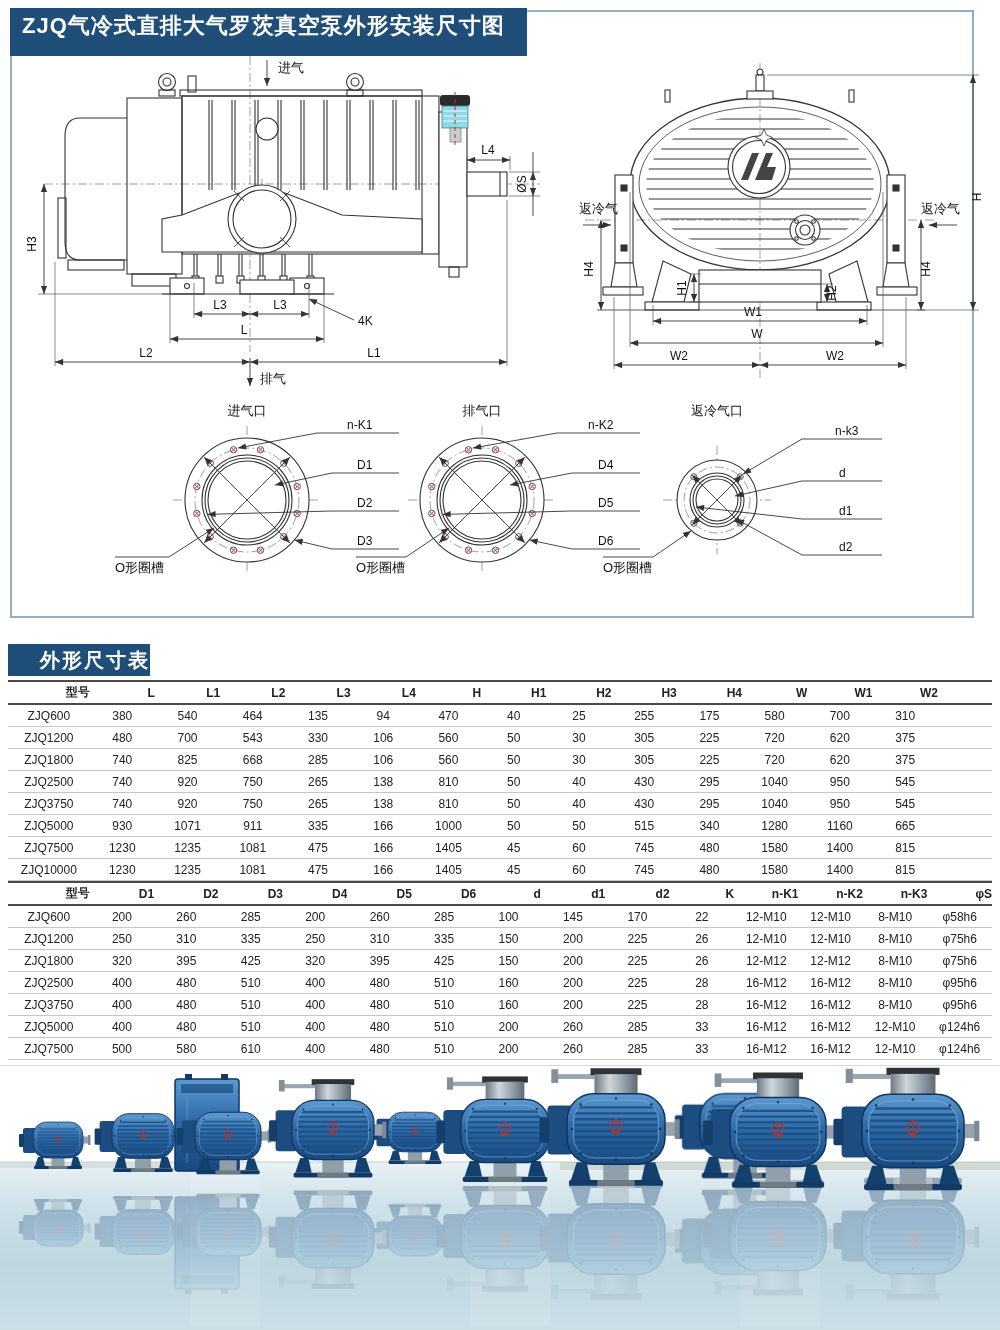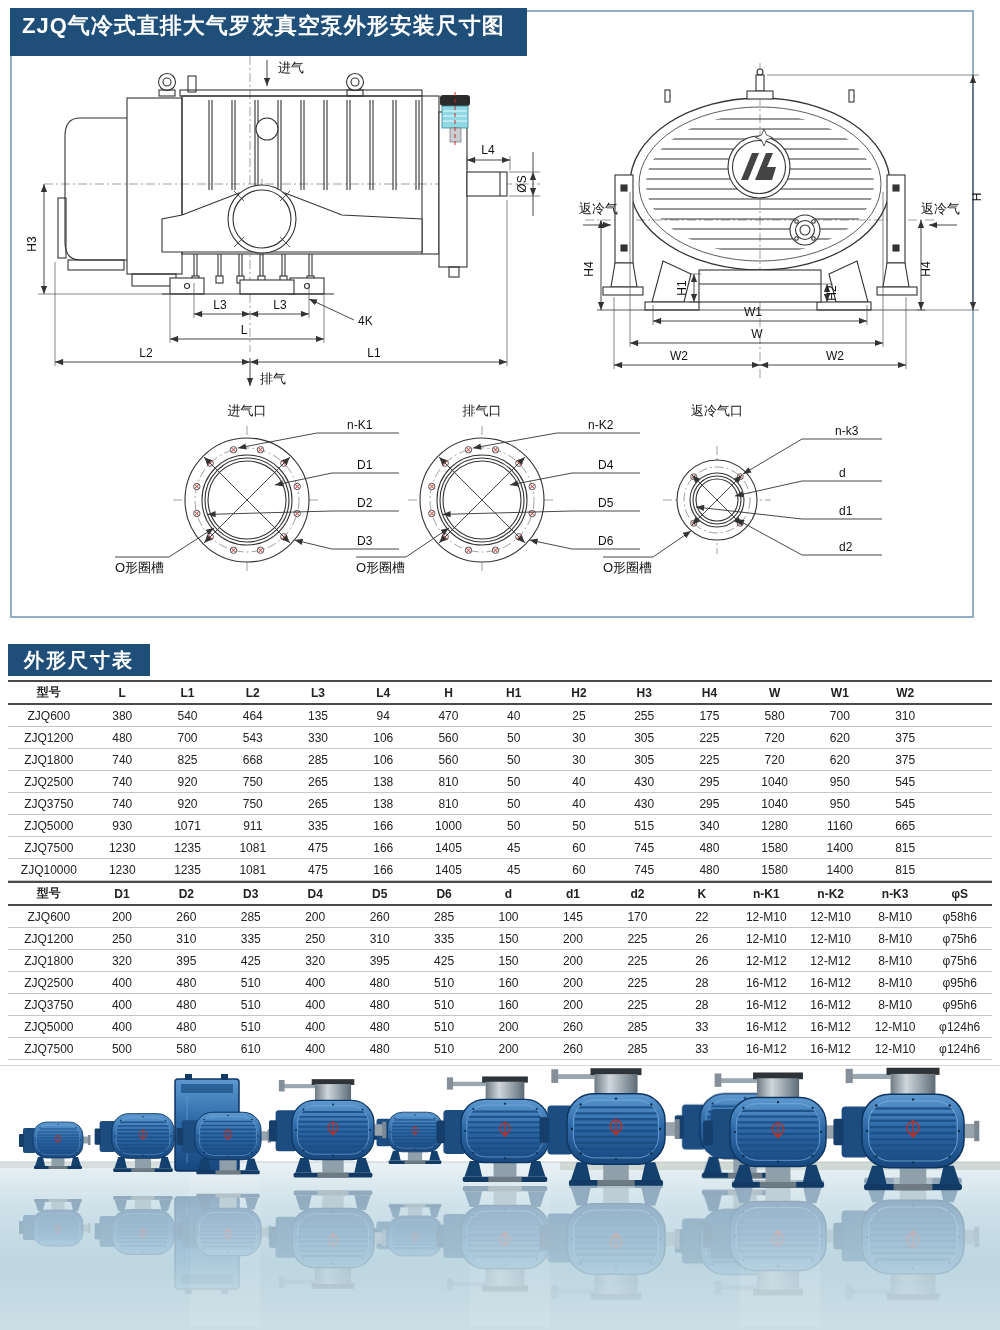--- a/index.html
+++ b/index.html
@@ -5,26 +5,26 @@
   html,body{margin:0;padding:0;}
   body{width:1000px;height:1330px;position:relative;background:#fff;
        font-family:"Liberation Sans","DejaVu Sans",sans-serif;overflow:hidden;}
   .title-banner{position:absolute;left:10px;top:8px;width:517px;height:48px;background:#1F4E79;
        color:#fff;font-size:22px;font-weight:bold;line-height:36px;padding-left:12px;
        box-sizing:border-box;letter-spacing:1px;z-index:5;}
   .panel{position:absolute;left:10px;top:10px;width:964px;height:608px;border:2px solid #93AFC8;
        box-sizing:border-box;background:#fff;}
   .dwg{position:absolute;}
   .section-banner{position:absolute;left:8px;top:644px;width:142px;height:32px;background:#1F4E79;
-       color:#fff;font-size:20px;font-weight:bold;line-height:32px;text-align:center;letter-spacing:2px;}
+       color:#fff;font-size:20px;font-weight:bold;line-height:32px;text-align:right;letter-spacing:2px;}
   .tables{position:absolute;left:8px;top:680px;width:984px;}
   table.dim-table{width:100%;border-collapse:collapse;table-layout:fixed;}
   table.dim-table th,table.dim-table td{height:21px;text-align:center;font-size:12px;color:#222;
        padding:0;white-space:nowrap;overflow:hidden;}
-  table.dim-table thead th{font-weight:bold;border-top:2px solid #4a4a4a;border-bottom:2px solid #4a4a4a;}
+  table.dim-table thead th{font-weight:bold;border-top:2px solid #4a4a4a;border-bottom:2px solid #4a4a4a;text-align:right;}
   table.dim-table tbody tr{border-bottom:1px solid #c6c6c6;}
   table.dim-table th:first-child{width:8.3%;}
   table.dim-table th.filler{width:5.5%;}
   .photo{position:absolute;left:0;top:1065px;width:1000px;height:265px;border-top:1px solid #d8d8d8;
        background:#fff;}
   
   .ln{stroke:#333;stroke-width:1.1;fill:none;}
   .lnw{stroke:#333;stroke-width:1.1;fill:#fff;}
   .thin{stroke:#555;stroke-width:0.7;fill:none;}
   .cl{stroke:#777;stroke-width:0.7;fill:none;stroke-dasharray:9 3 2 3;}

